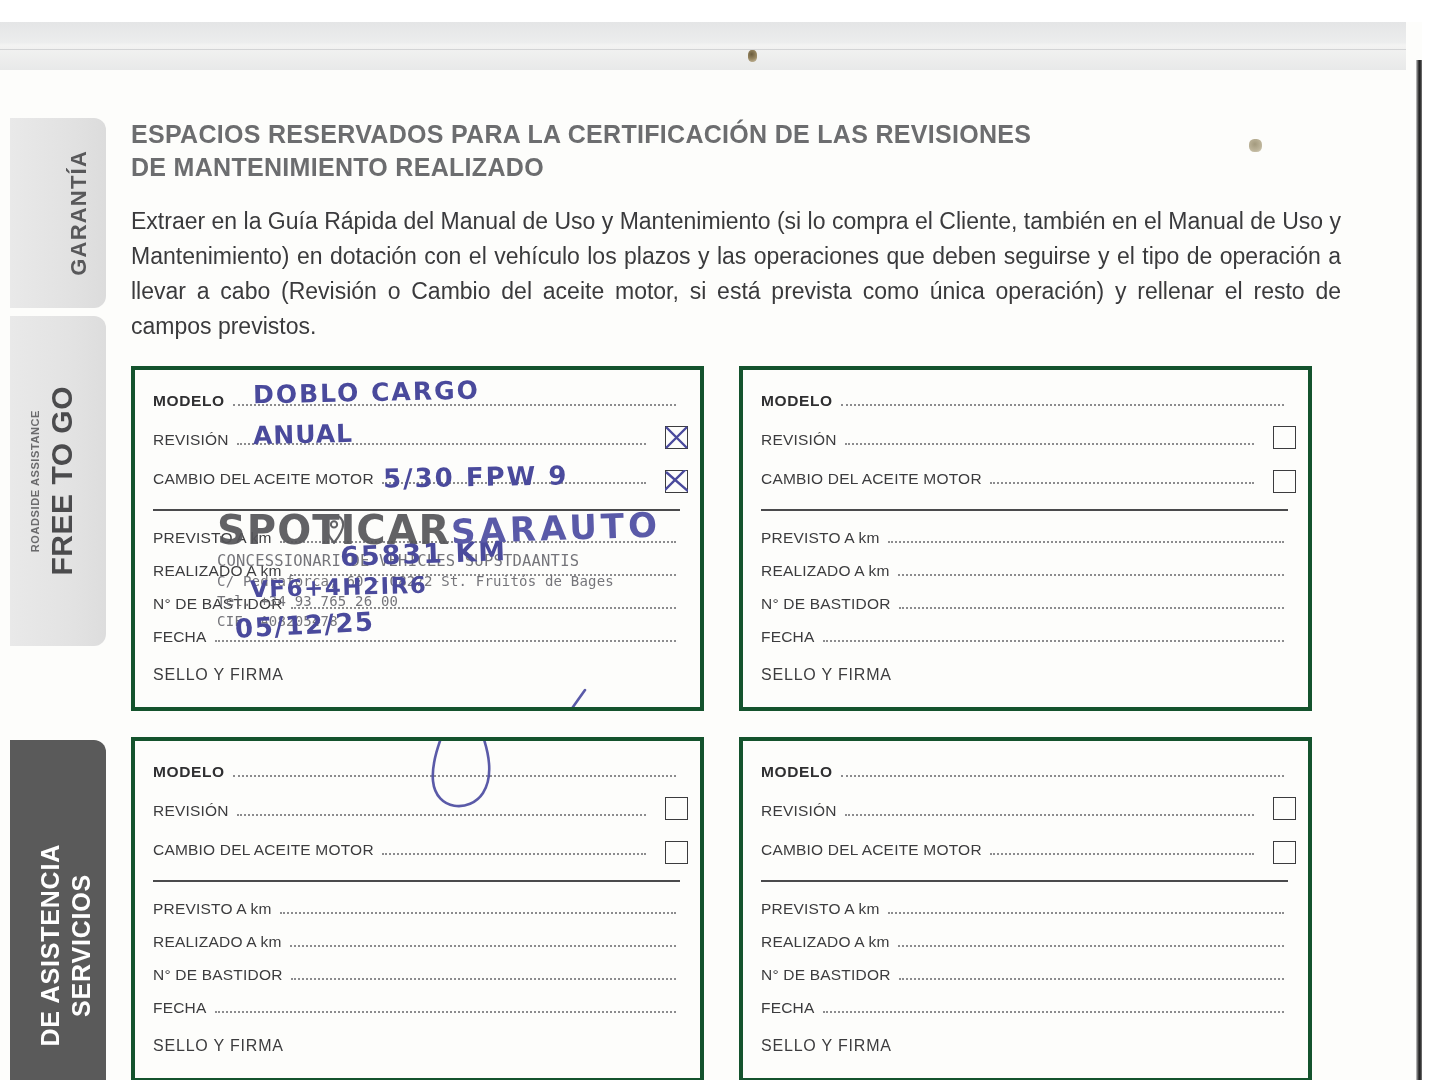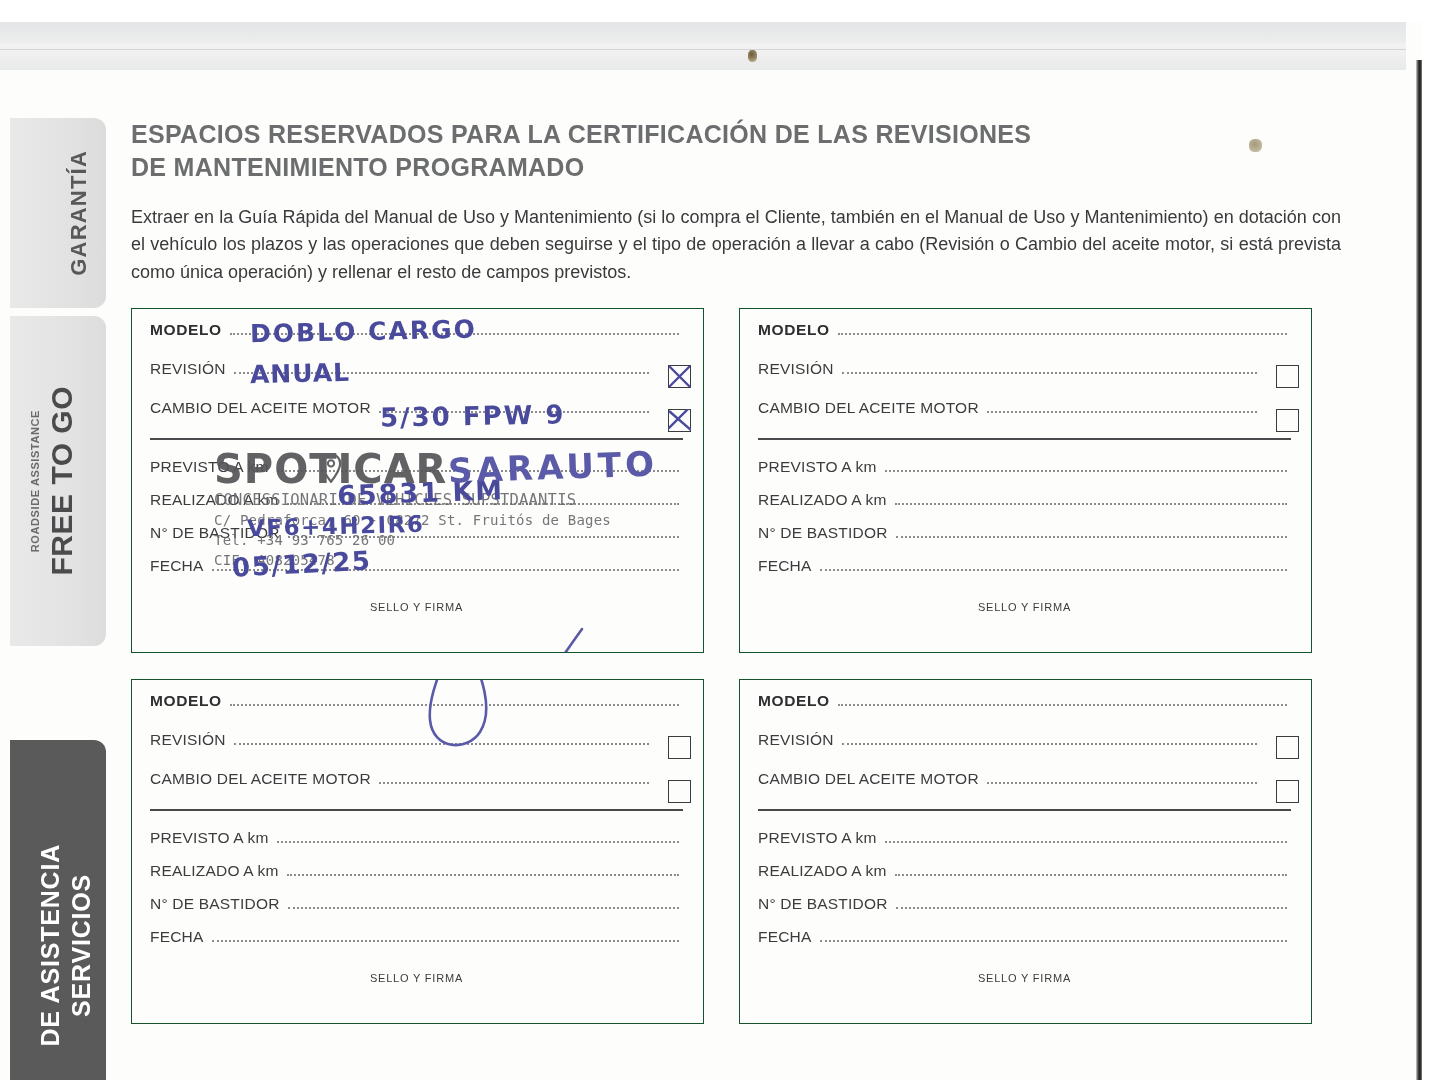--- a/index.html
+++ b/index.html
@@ -127,40 +127,40 @@
   }
   .doc-title {
     font-size: 25px;
     font-weight: bold;
     color: #6c6d6f;
     letter-spacing: 0.3px;
     line-height: 1.32;
     margin: 0 0 20px 0;
   }
   .doc-intro {
-    font-size: 18px;
+    font-size: 23px;
     color: #3a3a3c;
     line-height: 1.52;
     margin: 0 12px 22px 0;
     text-align: justify;
     width: 1210px;
   }
 
   
   .boxes {
     display: grid;
     grid-template-columns: 573px 573px;
     gap: 26px 35px;
   }
   .cert-box {
     position: relative;
-    border: 1px solid #14532d;
+    border: 4px solid #14532d;
     box-sizing: border-box;
     height: 345px;
-    padding: 12px 20px 10px 18px;
+    padding: 22px 20px 10px 18px;
     background: transparent;
     overflow: hidden;
   }
   .cert-box.tall { height: 345px; }
 
   .fld {
     display: flex;
     align-items: baseline;
     font-size: 15.5px;
     color: #3c3c3e;
@@ -187,25 +187,24 @@
   }
   .chk.c1 { top: 56px; }
   .chk.c2 { top: 100px; }
 
   .divider {
     border-top: 2px solid #4a4a4c;
     margin: 4px 0 18px 0;
   }
   .fld.sub { margin-bottom: 15px; justify-content: flex-end; }
   .sello {
-    text-align: center;
-    font-size: 11px;
+    font-size: 16px;
     color: #3c3c3e;
     letter-spacing: 0.8px;
-    margin-top: 26px;
+    margin-top: 20px;
   }
 
   
   .ink {
     position: absolute;
     color: #4a4a9c;
     font-family: "DejaVu Sans", sans-serif;
     font-weight: bold;
     pointer-events: none;
     white-space: nowrap;
@@ -301,21 +300,21 @@
       <span class="sv-line">DE ASISTENCIA</span>
       <span class="sv-line">SERVICIOS</span>
     </div>
 
   </div>
 
   <div class="content">
 
     <div class="doc-title">
       <div>ESPACIOS RESERVADOS PARA LA CERTIFICACIÓN DE LAS REVISIONES</div>
-      <div>DE MANTENIMIENTO PROGRAMADO</div>
+      <div>DE MANTENIMIENTO REALIZADO</div>
     </div>
 
     <p class="doc-intro">Extraer en la Guía Rápida del Manual de Uso y Mantenimiento (si lo compra el Cliente, también en el Manual de Uso y Mantenimiento) en dotación con el vehículo los plazos y las operaciones que deben seguirse y el tipo de operación a llevar a cabo (Revisión o Cambio del aceite motor, si está prevista como única operación) y rellenar el resto de campos previstos.</p>
 
     <div class="boxes">
 
       <div class="cert-box">
 
         <div class="fld">
           <span class="lbl bold">MODELO</span>

